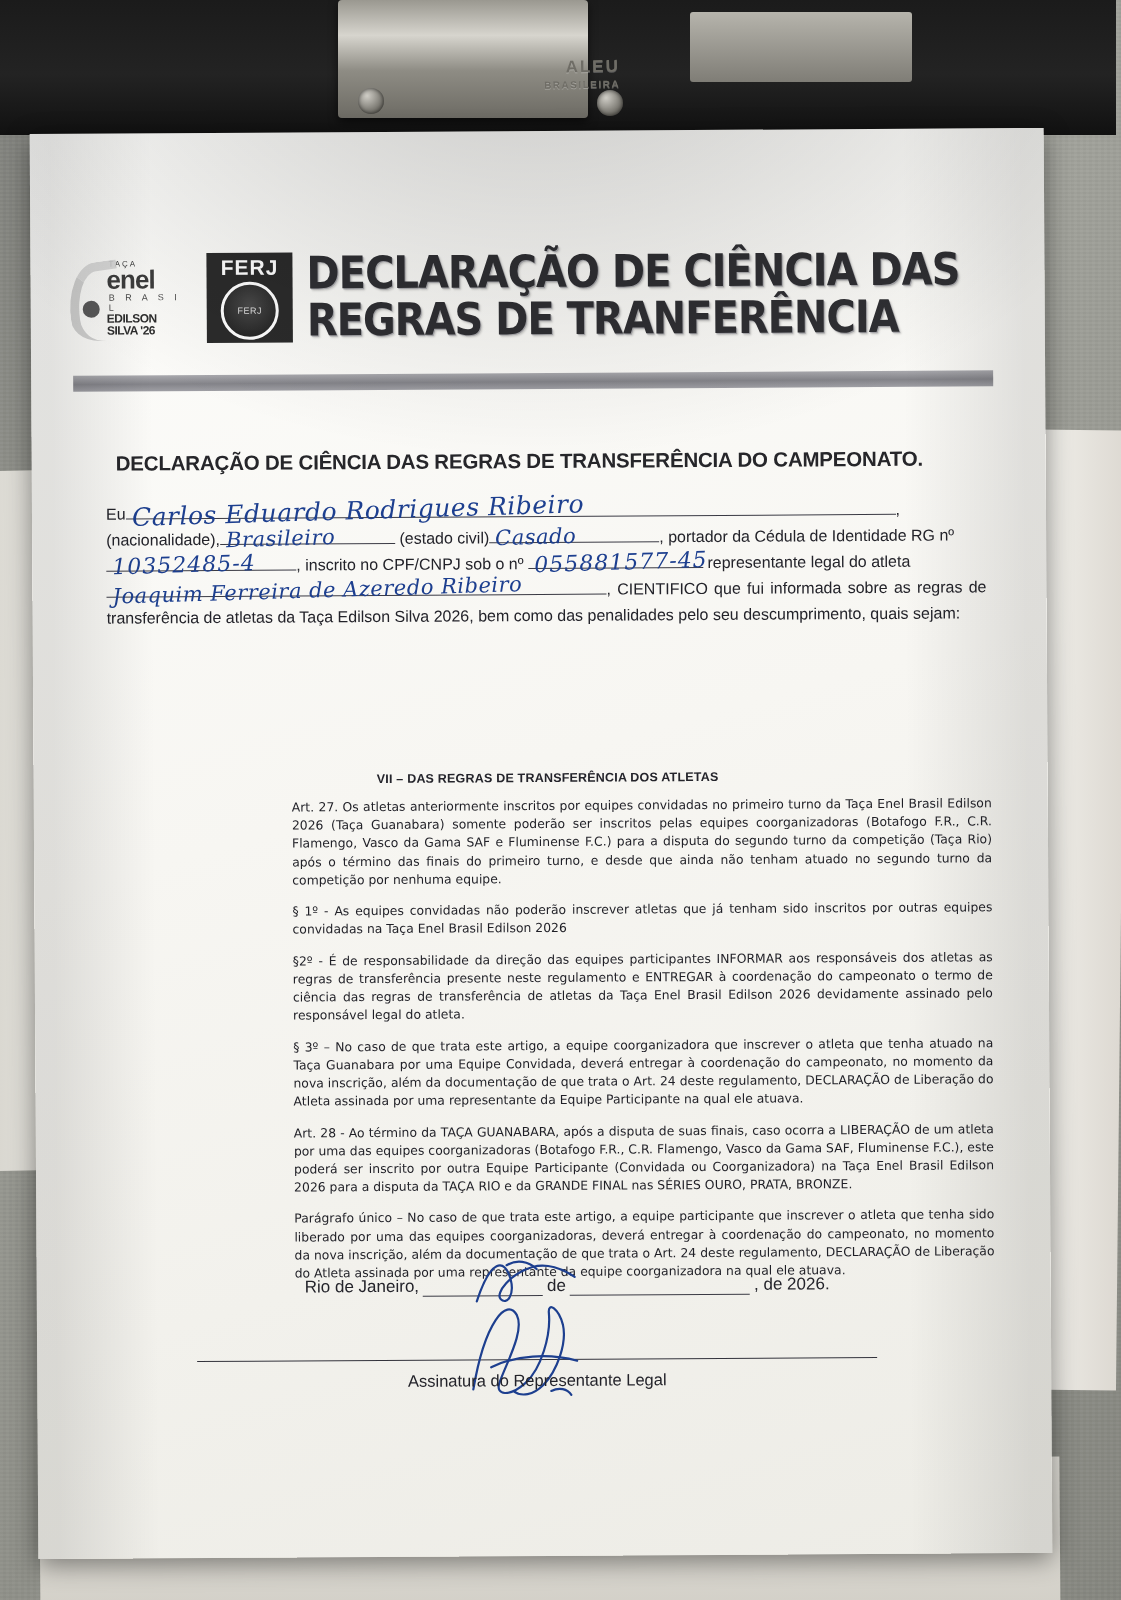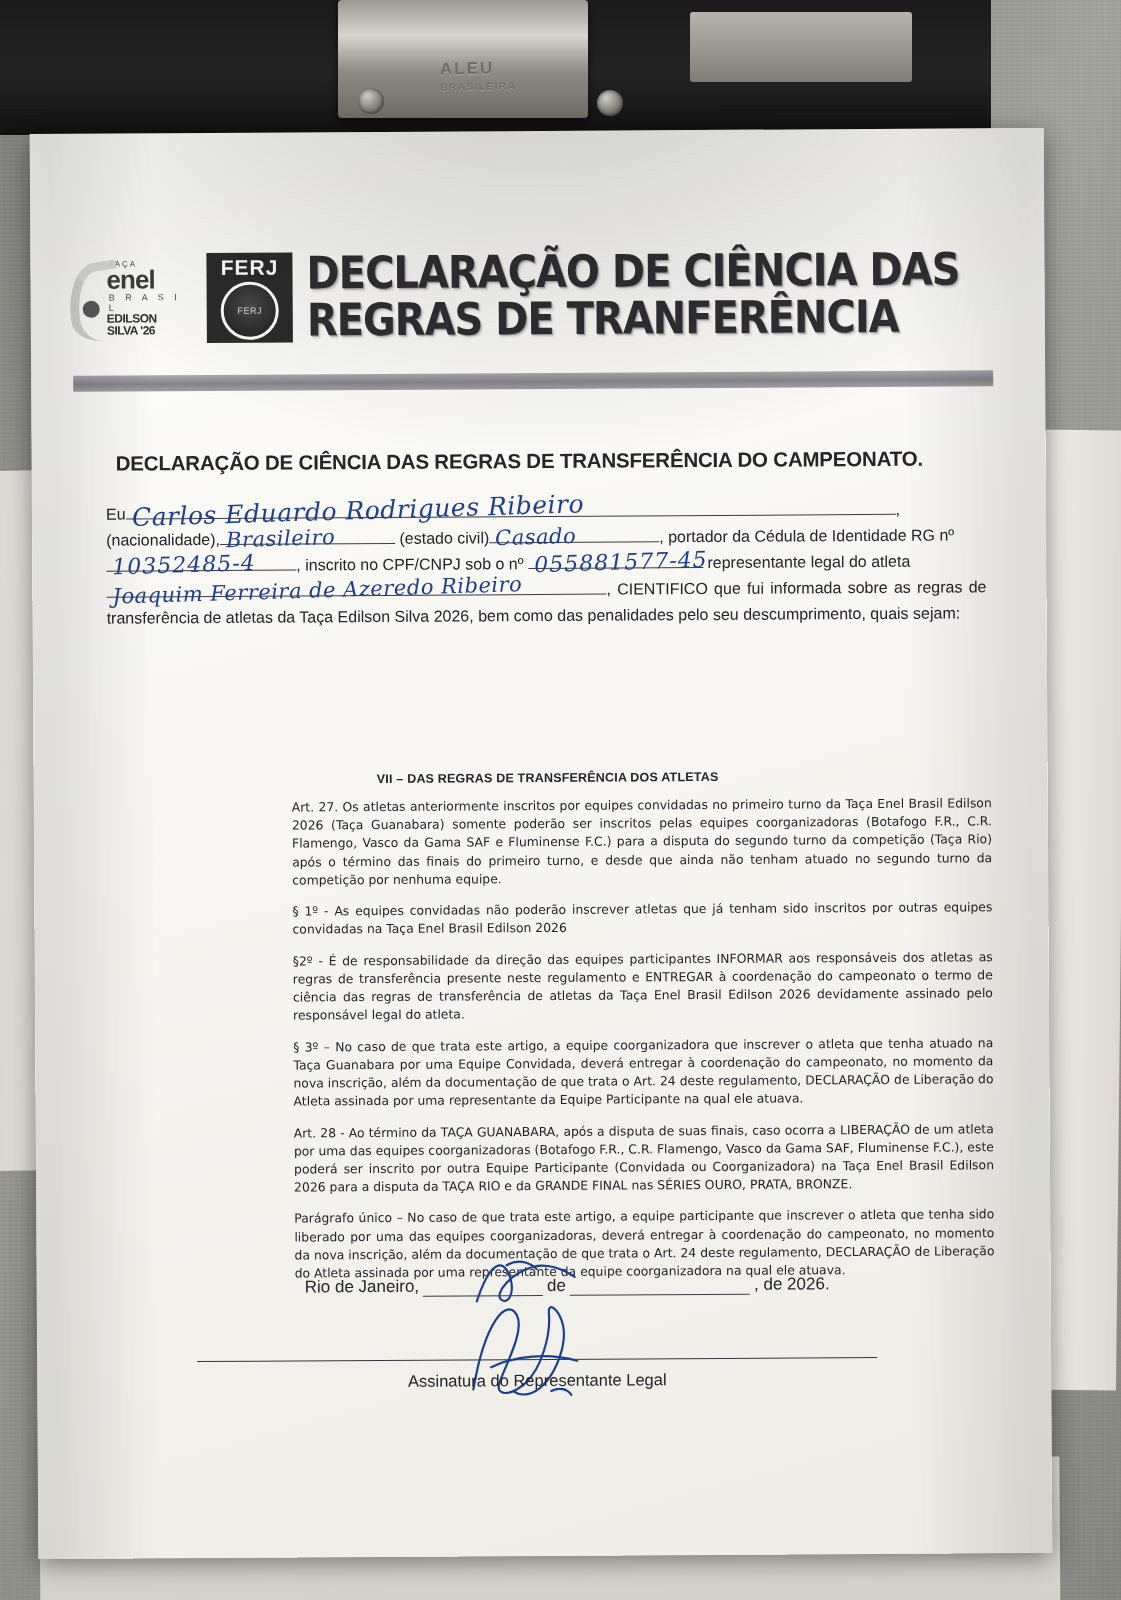--- a/index.html
+++ b/index.html
@@ -35,22 +35,23 @@
     background:linear-gradient(90deg,#f2f1ec,#ddd9d2);
     transform:rotate(0.6deg);
   }
   #under-bottom{
     left:40px;bottom:-40px;width:1020px;height:180px;
     background:linear-gradient(180deg,#e4e2db,#cfccc4);
     transform:rotate(-0.4deg);
   }
   
   #clipboard-bar{
-    position:absolute;left:0;top:0;width:991px;height:135px;
+    position:absolute;left:0;top:0;width:1116px;height:135px;
     background:linear-gradient(180deg,#1b1b1b 0%,#232323 55%,#111 100%);
+    text-align:right;
   }
   #clip-metal{
     position:absolute;left:338px;top:0;width:250px;height:118px;
     background:linear-gradient(180deg,#9a9890 0%,#d7d5ce 30%,#8e8c84 60%,#6d6b64 100%);
     border-radius:4px;
     box-shadow:0 4px 10px rgba(0,0,0,.55);
   }
   #clip-inner{
     position:absolute;left:352px;top:12px;width:222px;height:70px;
     background:linear-gradient(180deg,#b6b4ac,#7f7d76);

